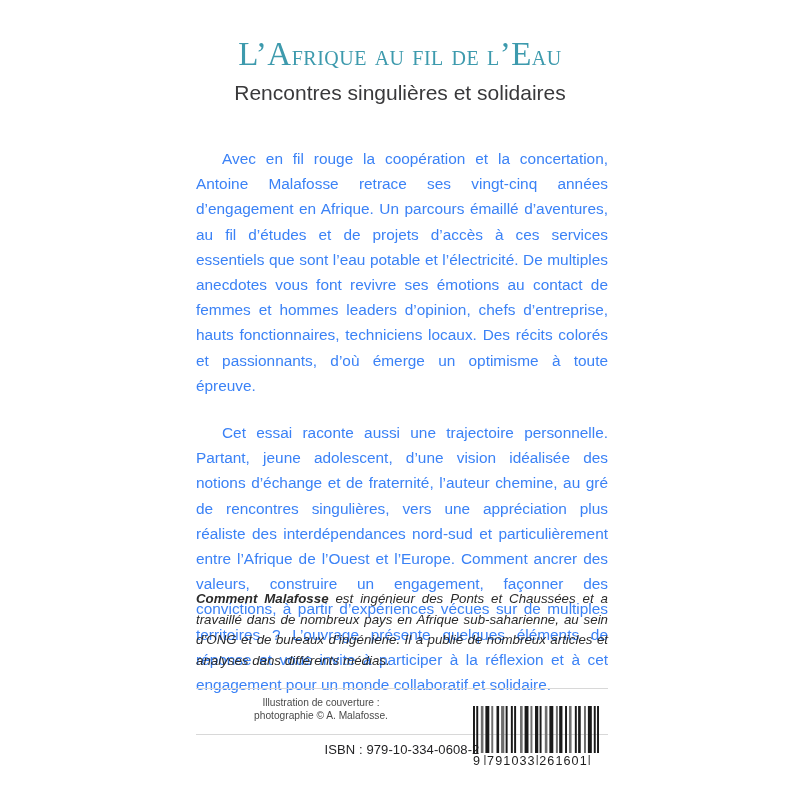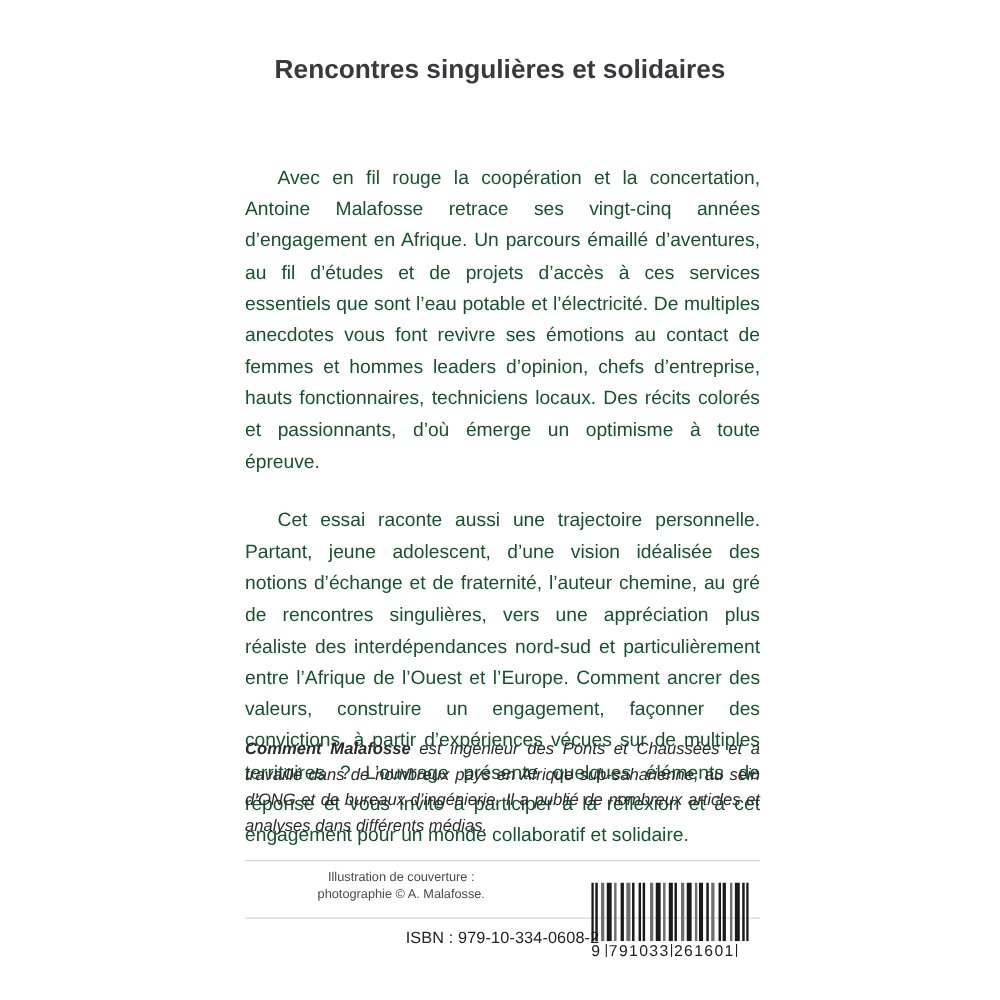--- a/index.html
+++ b/index.html
@@ -44,39 +44,39 @@
     white-space: nowrap;
   }
   .book-title .cap {
     font-size: 33px;
   }
   .book-subtitle {
     font-family: "Liberation Sans", sans-serif;
     font-size: 21px;
     line-height: 1.2;
     color: #39393b;
-    font-weight: 700;
+    font-weight: 400;
     margin: 7px 0 0 0;
     white-space: nowrap;
   }
 
   
   .body-copy {
     position: absolute;
     left: 196px;
     top: 130px;
     width: 412px;
   }
   .body-copy p {
-    margin: 0 0 0 0;
+    margin: 16px 0 0 0;
     font-size: 15.4px;
     line-height: 25.2px;
     text-align: justify;
     text-indent: 26px;
-    color: #14532d;
+    color: #3b82f6;
     hyphens: none;
   }
   .body-copy p + p {
     margin-top: 22px;
   }
 
   
   .author-bio {
     position: absolute;
     left: 196px;
@@ -163,20 +163,23 @@
   }
   .bc-d2 { letter-spacing: 1.1px; }
   .bc-d3 { letter-spacing: 1.1px; }
 </style>
 </head>
 <body>
 
 <div class="page">
 
   <div class="title-block">
+    <h1 class="book-title">
+      <span class="cap">L’</span><span class="cap">A</span><span>frique au fil de l</span><span class="cap">’E</span><span>au</span>
+    </h1>
     <div class="book-subtitle">Rencontres singulières et solidaires</div>
   </div>
 
   <div class="body-copy">
     <p>Avec en fil rouge la coopération et la concertation, Antoine Malafosse retrace ses vingt-cinq années d’engagement en Afrique. Un parcours émaillé d’aventures, au fil d’études et de projets d’accès à ces services essentiels que sont l’eau potable et l’électricité. De multiples anecdotes vous font revivre ses émotions au contact de femmes et hommes leaders d’opinion, chefs d’entreprise, hauts fonctionnaires, techniciens locaux. Des récits colorés et passionnants, d’où émerge un optimisme à toute épreuve.</p>
     <p>Cet essai raconte aussi une trajectoire personnelle. Partant, jeune adolescent, d’une vision idéalisée des notions d’échange et de fraternité, l’auteur chemine, au gré de rencontres singulières, vers une appréciation plus réaliste des interdépendances nord-sud et particulièrement entre l’Afrique de l’Ouest et l’Europe. Comment ancrer des valeurs, construire un engagement, façonner des convictions, à partir d’expériences vécues sur de multiples territoires ? L’ouvrage présente quelques éléments de réponse et vous invite à participer à la réflexion et à cet engagement pour un monde collaboratif et solidaire.</p>
   </div>
 
   <div class="author-bio">
     <span class="author-name">Comment Malafosse</span><span> est ingénieur des Ponts et Chaussées et a travaillé dans de nombreux pays en Afrique sub-saharienne, au sein d’ONG et de bureaux d’ingénierie. Il a publié de nombreux articles et analyses dans différents médias.</span>

